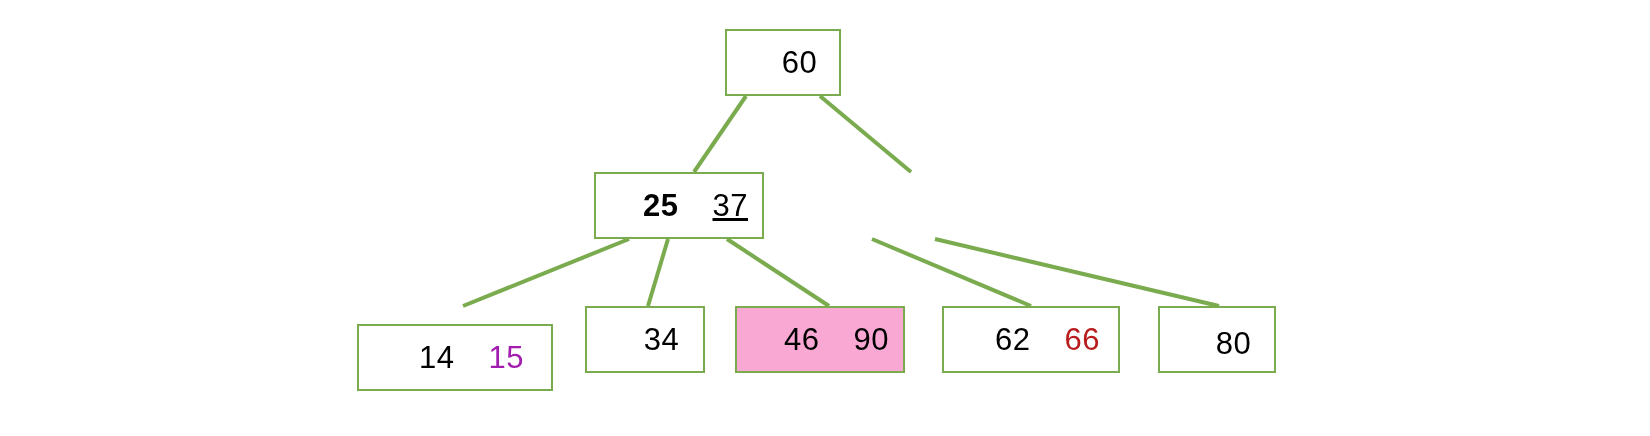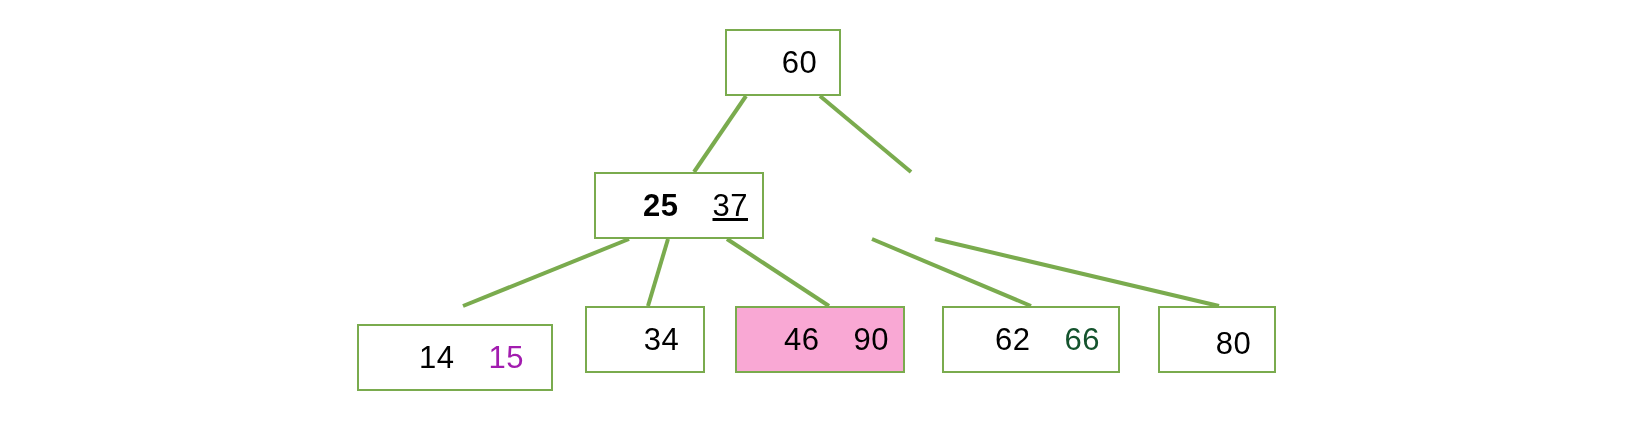--- a/index.html
+++ b/index.html
@@ -92,21 +92,21 @@
     </div>
     <div class="node" style="left: 735px; top: 306px; width: 170px; height: 67px; border-color: rgb(122, 171, 78); background: #f9a8d4;">
       <div class="keys">
         <span class="key" style="color: rgb(0, 0, 0);">46</span>
         <span class="key" style="color: rgb(0, 0, 0);">90</span>
       </div>
     </div>
     <div class="node" style="left: 942px; top: 306px; width: 178px; height: 67px; border-color: rgb(122, 171, 78); background: rgb(255, 255, 255);">
       <div class="keys">
         <span class="key" style="color: rgb(0, 0, 0);">62</span>
-        <span class="key" style="color: #14532d;">66</span>
+        <span class="key" style="color: #b91c1c;">66</span>
       </div>
     </div>
     <div class="node" style="left: 1158px; top: 306px; width: 118px; height: 67px; border-color: rgb(122, 171, 78); background: rgb(255, 255, 255);">
       <div class="keys">
         <span class="key" style="color: rgb(0, 0, 0); margin-top: 8px;">80</span>
       </div>
     </div>
   </div>
 
 </body></html>

